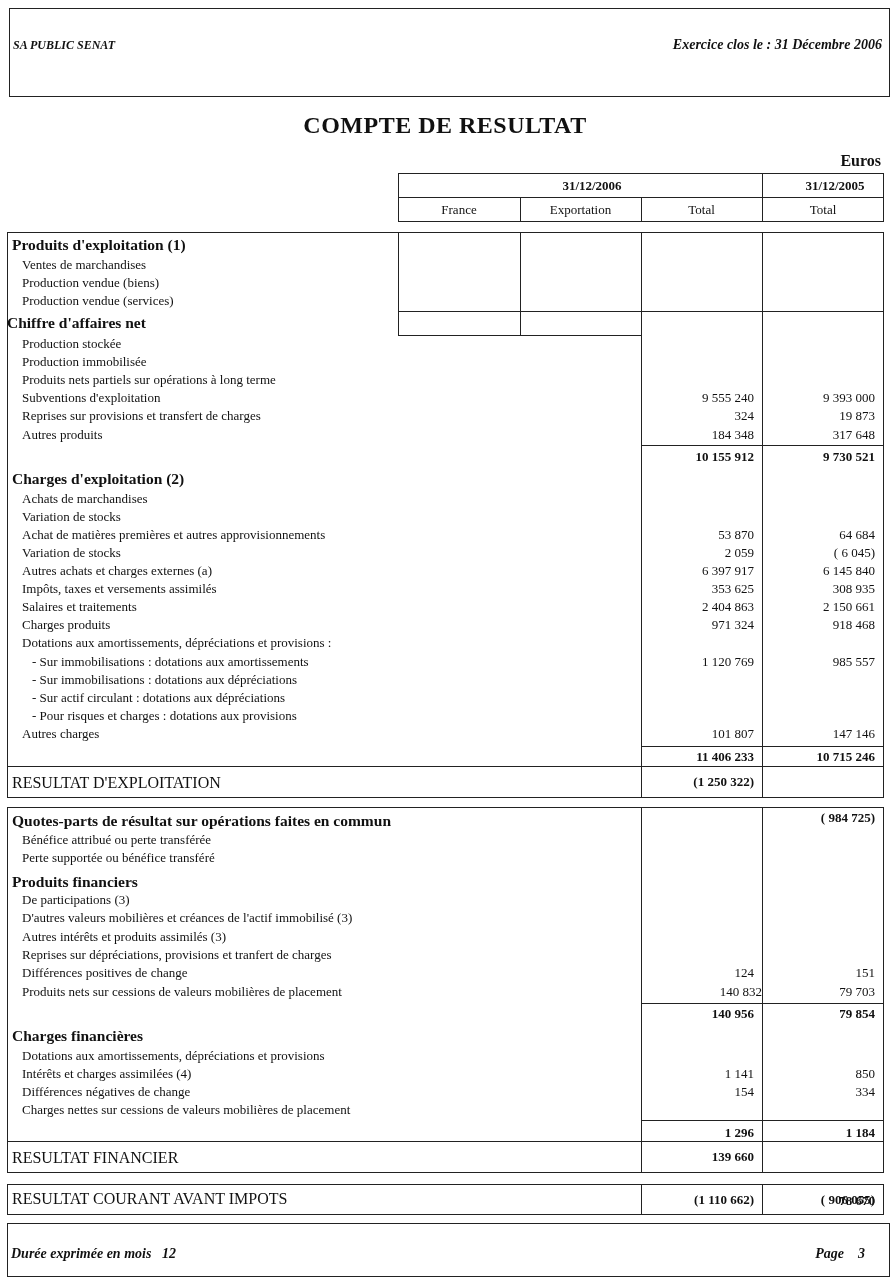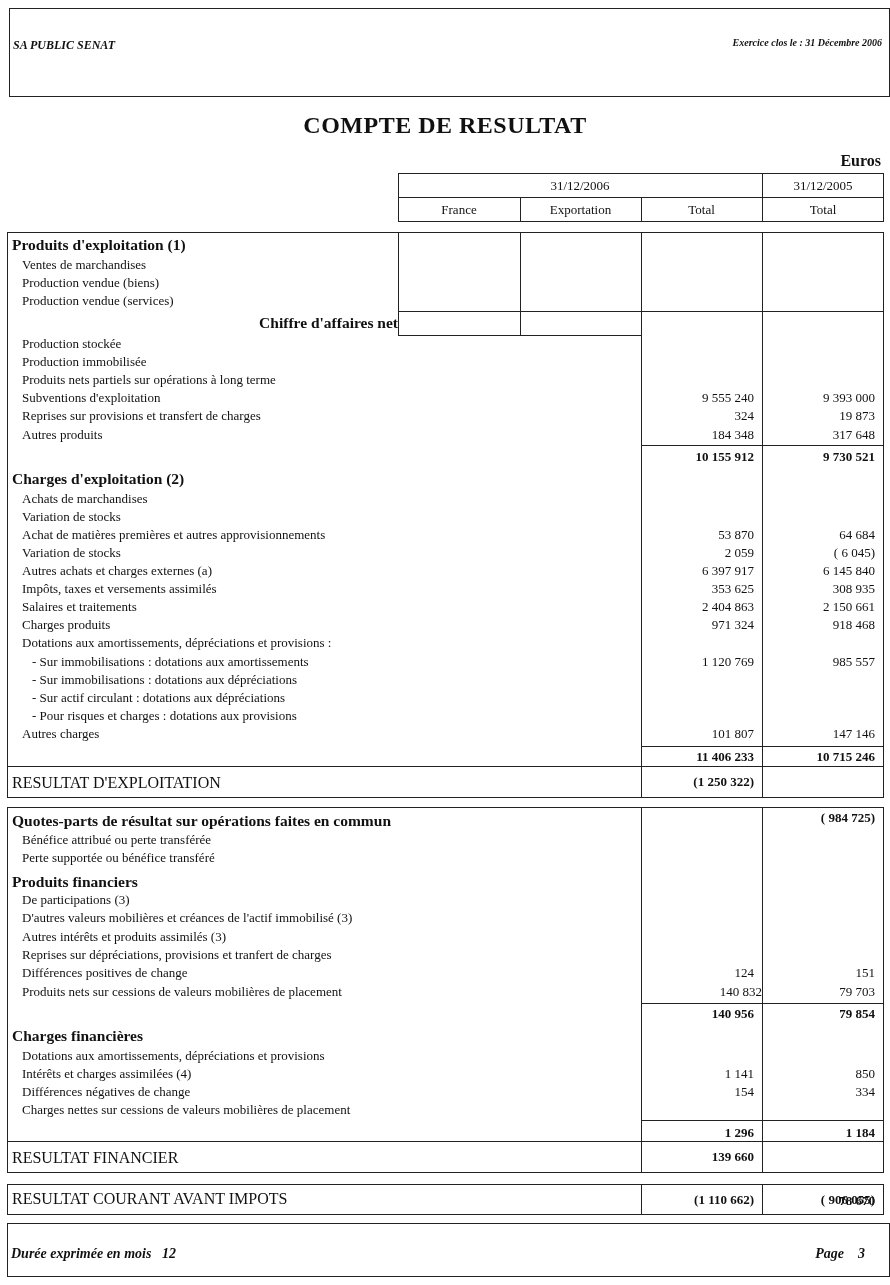--- a/index.html
+++ b/index.html
@@ -4,25 +4,25 @@
 <style>
   html, body { margin:0; padding:0; background:#ffffff; }
   body { width:890px; height:1285px; position:relative; overflow:hidden;
          font-family:"Liberation Serif", "DejaVu Serif", serif; color:#111; }
   .abs { position:absolute; }
   .box { position:absolute; border:1px solid #222; box-sizing:border-box; }
   .hline { position:absolute; height:0; border-top:1px solid #222; }
   .vline { position:absolute; width:0; border-left:1px solid #222; }
   .ital { font-style:italic; font-weight:bold; }
   .hdr-left { left:13px; top:38px; font-size:12px; }
-  .hdr-right { right:8px; top:37px; font-size:10px; }
+  .hdr-right { right:8px; top:37px; font-size:14px; }
   .title { left:0; width:890px; text-align:center; top:112px; font-size:24px; font-weight:bold; letter-spacing:0.5px; }
   .euros { right:9px; top:152px; font-size:16px; font-weight:bold; }
   .colhdr { font-size:13px; text-align:center; }
-  .colhdr.b { font-weight:normal; }
+  .colhdr.b { font-weight:bold;padding-left:12px; }
   .lbl { position:absolute; font-size:13px; white-space:nowrap; line-height:18px; }
   .lbl.ind { left:22px; }
   .lbl.ind2 { left:32px; }
   .sec { position:absolute; left:12px; font-size:15.5px; font-weight:bold; white-space:nowrap; line-height:20px; }
   .res { position:absolute; left:12px; font-size:16px; white-space:nowrap; line-height:20px; }
   .num { position:absolute; font-size:13px; text-align:right; line-height:18px; white-space:nowrap; }
   .num.c3 { left:641px; width:113px; }
   .num.c4 { left:762px; width:113px; }
   .num.b { font-weight:bold; }
   .footer-left { left:11px; top:1246px; font-size:14px; }
@@ -60,21 +60,21 @@
 <div class="vline" style="left:641px; top:232px; height:566px;"></div>
 <div class="vline" style="left:762px; top:232px; height:566px;"></div>
 <div class="hline" style="left:641px; top:445px; width:243px;"></div>
 <div class="hline" style="left:641px; top:746px; width:243px;"></div>
 <div class="hline" style="left:7px; top:766px; width:877px;"></div>
 
 <div class="sec" style="top:235px;">Produits d'exploitation (1)</div>
 <div class="lbl ind" style="top:256px;">Ventes de marchandises</div>
 <div class="lbl ind" style="top:274px;">Production vendue (biens)</div>
 <div class="lbl ind" style="top:292px;">Production vendue (services)</div>
-<div class="abs" style="left:7px; width:391px; top:313px; text-align:right; font-size:15.5px; font-weight:bold; line-height:20px;">Chiffre d'affaires net</div>
+<div class="abs" style="left:7px; width:391px; top:313px; text-align:left; font-size:15.5px; font-weight:bold; line-height:20px;">Chiffre d'affaires net</div>
 
 <div class="lbl ind" style="top:335px;">Production stockée</div>
 <div class="lbl ind" style="top:353px;">Production immobilisée</div>
 <div class="lbl ind" style="top:371px;">Produits nets partiels sur opérations à long terme</div>
 <div class="lbl ind" style="top:389px;">Subventions d'exploitation</div>
 <div class="lbl ind" style="top:407px;">Reprises sur provisions et transfert de charges</div>
 <div class="lbl ind" style="top:426px;">Autres produits</div>
 <div class="num c3" style="top:389px;">9 555 240</div>
 <div class="num c4" style="top:389px;">9 393 000</div>
 <div class="num c3" style="top:407px;">324</div>

